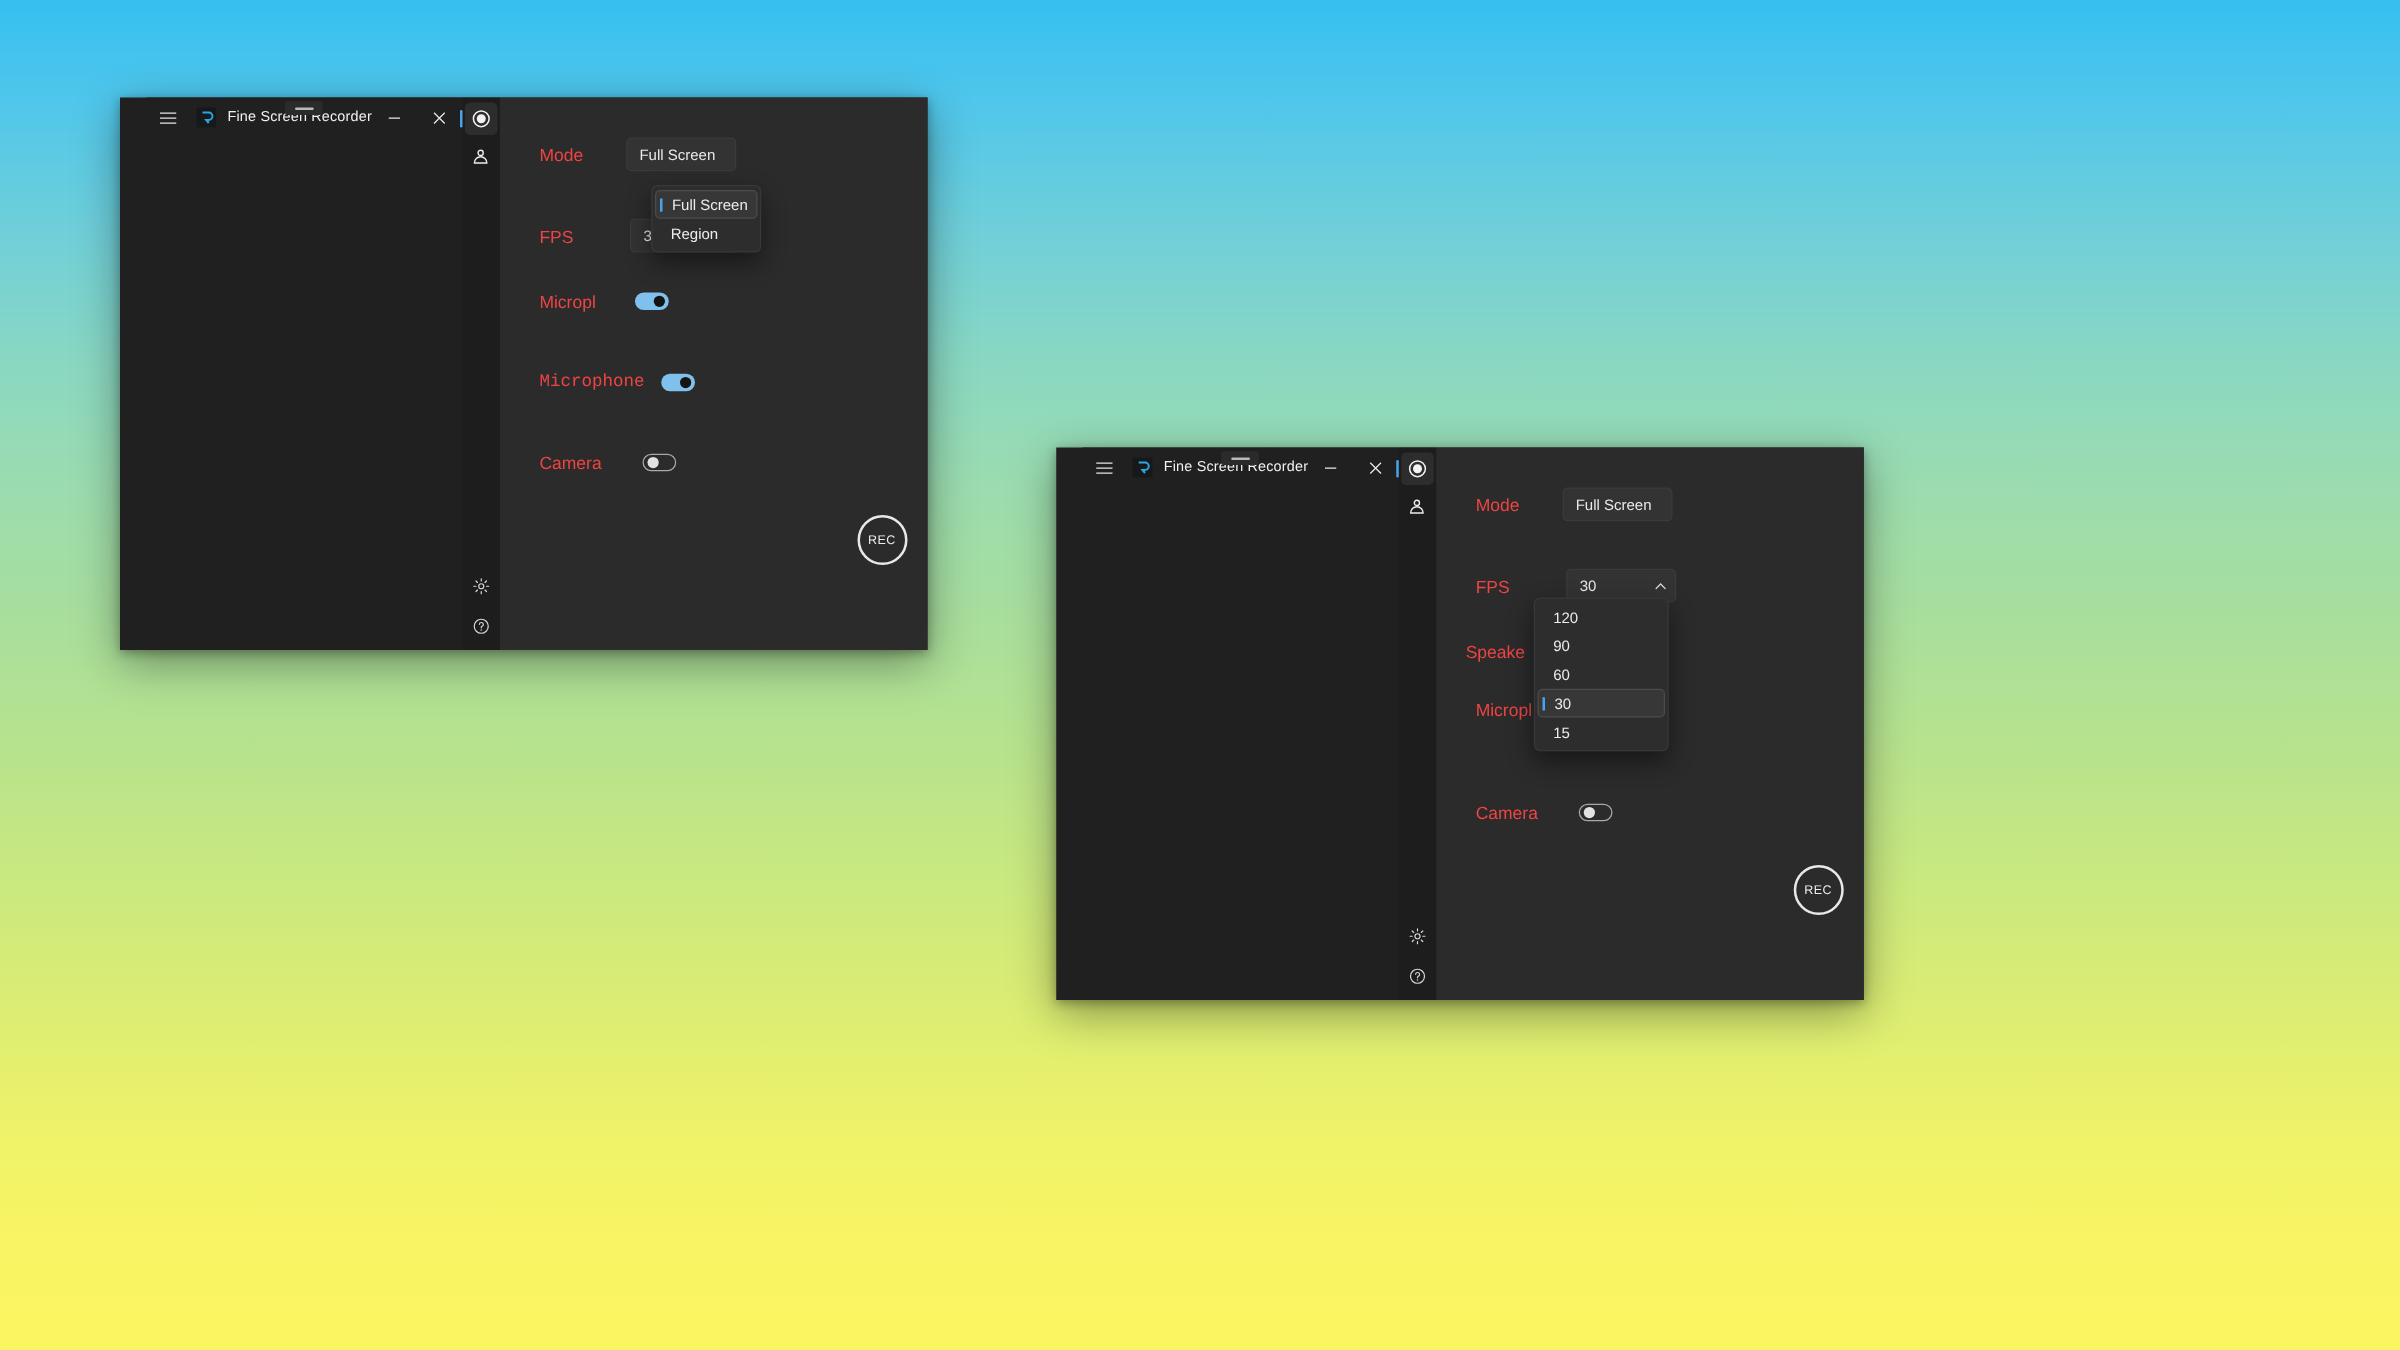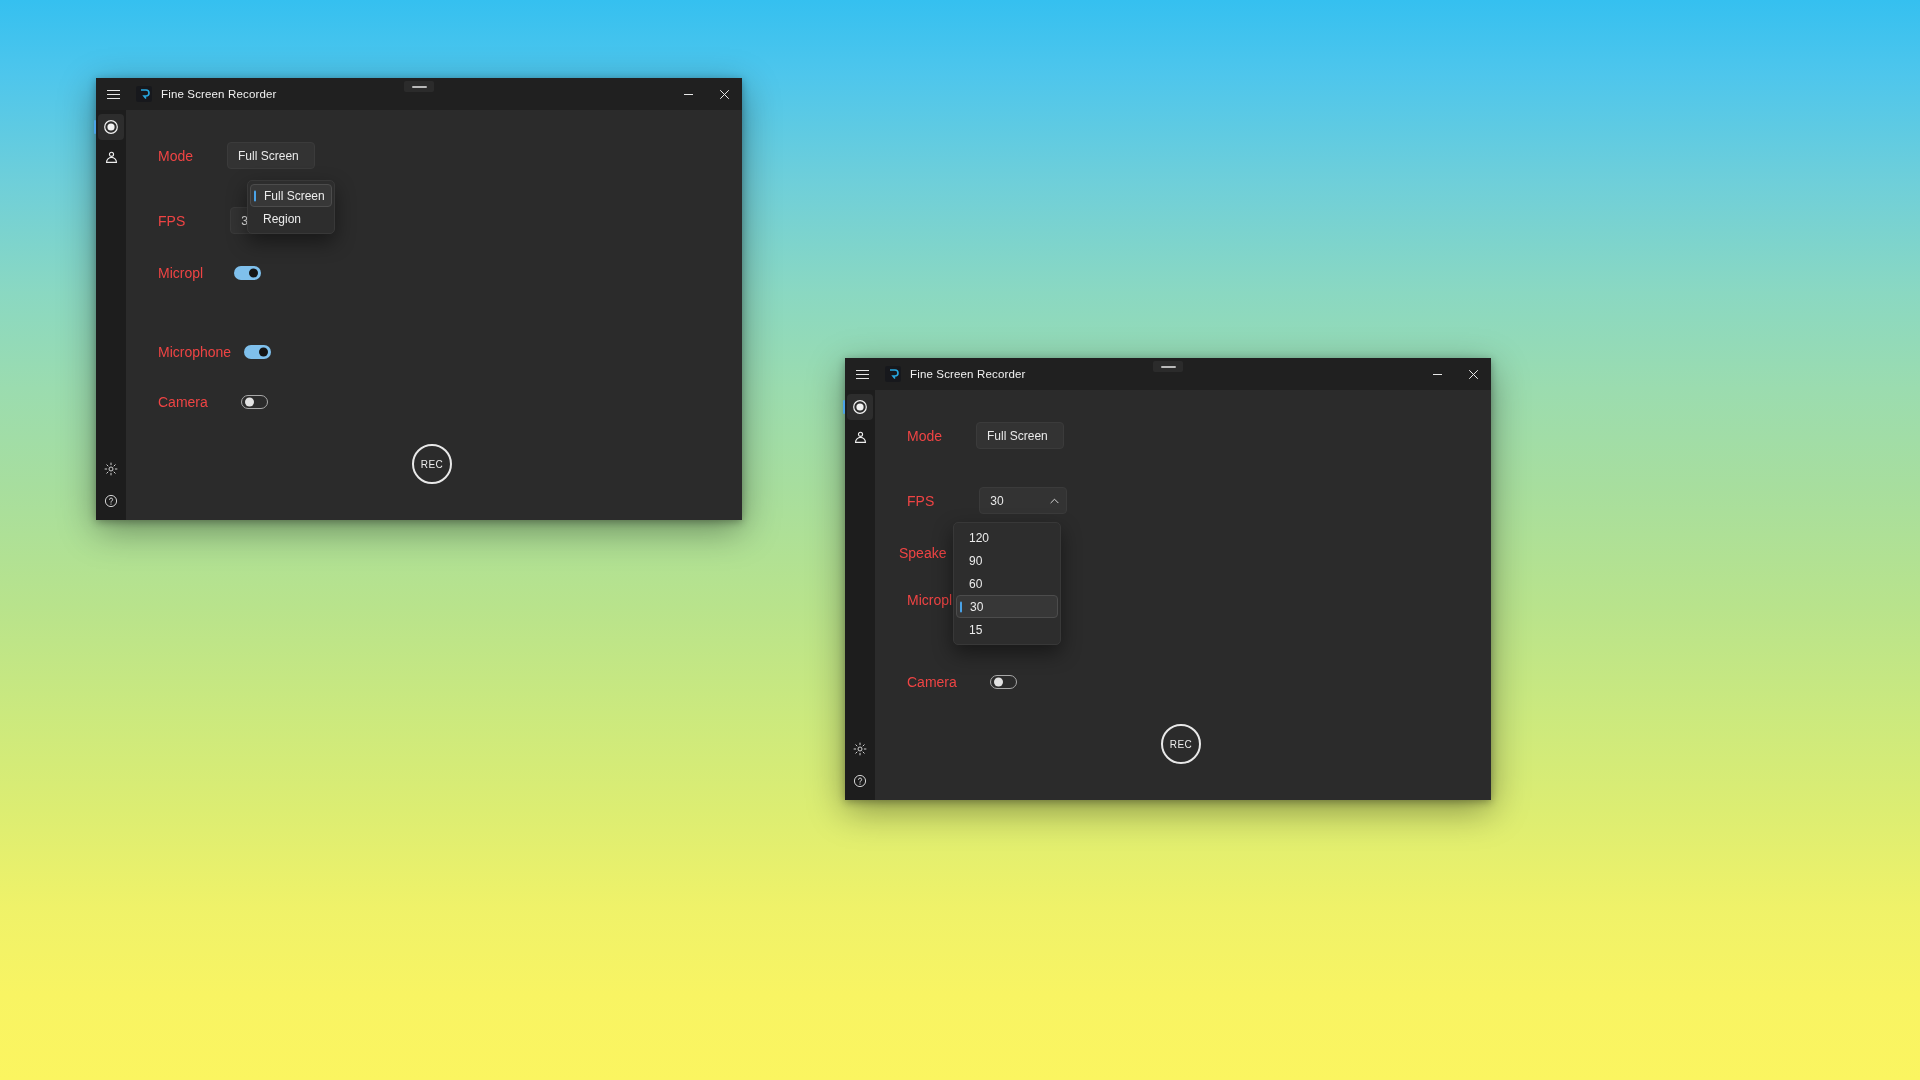--- a/index.html
+++ b/index.html
@@ -25,22 +25,23 @@
       #f8f463 92%,
       #fbf560 100%);
   }
 
   
   .window {
     position: absolute;
     background: #202020;
     box-shadow: 0 10px 34px rgba(0,0,0,0.38), 0 2px 8px rgba(0,0,0,0.3);
     display: flex;
-    flex-direction: column;
+    flex-direction: row;
     overflow: visible;
+    padding-left: 21px;
   }
   .titlebar {
     position: relative;
     height: 32px;
     background: #202020;
     display: flex;
     align-items: center;
     flex: 0 0 32px;
   }
   .hamburger-btn {
@@ -317,21 +318,21 @@
           </div>
         </div>
 
         <div class="row" style="left:32px; top:155px;">
           <span class="row-label">Micropl</span>
           <div class="toggle on" style="margin-left:31px;">
             <span class="knob"></span>
           </div>
         </div>
 
-        <div class="row" style="left:32px; top:234px;">
+        <div class="row" style="left:32px; top:220px;font-family:Liberation Mono, monospace;">
           <span class="row-label">Microphone</span>
           <div class="toggle on" style="margin-left:13px;">
             <span class="knob"></span>
           </div>
         </div>
 
         <div class="row" style="left:32px; top:284px;">
           <span class="row-label">Camera</span>
           <div class="toggle off" style="margin-left:33px;">
             <span class="knob"></span>
@@ -452,21 +453,21 @@
           <span class="row-label">Camera</span>
           <div class="toggle off" style="margin-left:33px;">
             <span class="knob"></span>
           </div>
         </div>
 
         <div class="rec-btn" style="left:286px; top:334px;">
           <span>REC</span>
         </div>
 
-        <div class="dropdown" style="left:78px; top:132px; width:108px;">
+        <div class="dropdown" style="left:78px; top:120px; width:108px;">
           <div class="dd-item">
             <span>120</span>
           </div>
           <div class="dd-item">
             <span>90</span>
           </div>
           <div class="dd-item">
             <span>60</span>
           </div>
           <div class="dd-item selected">

